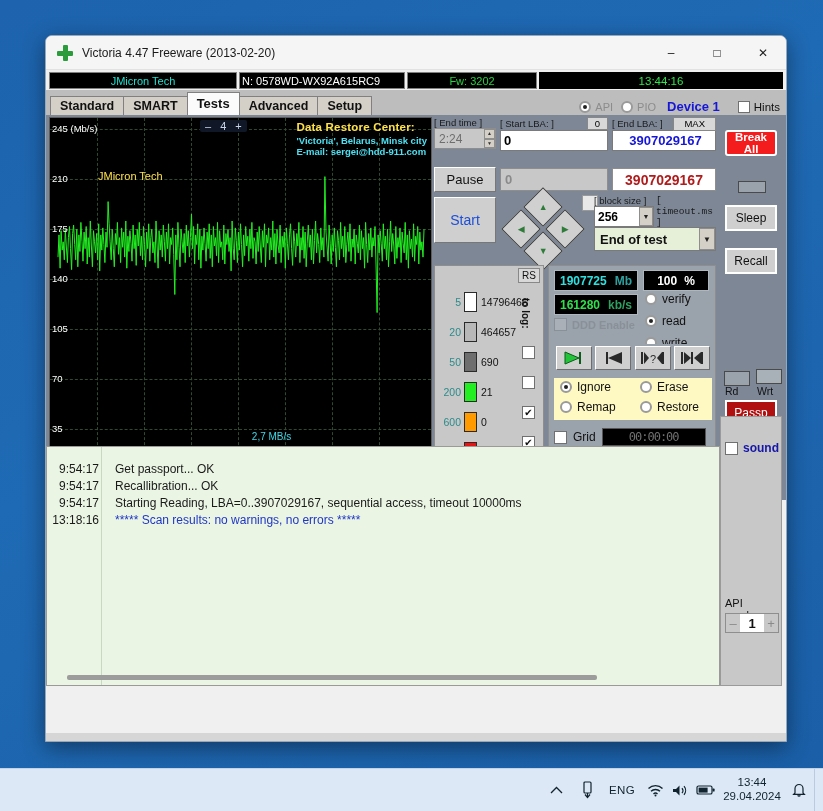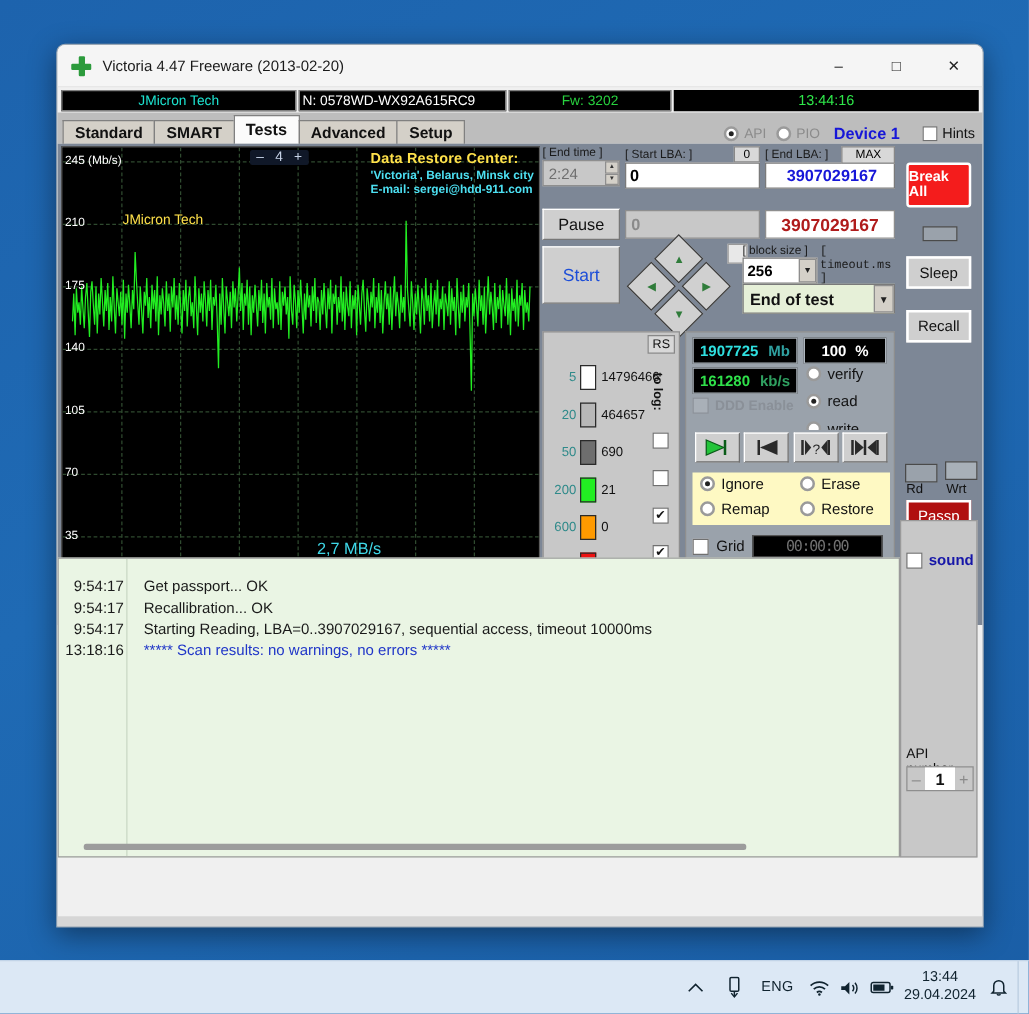--- a/index.html
+++ b/index.html
@@ -93,21 +93,21 @@
   .xlab{position:absolute;bottom:1px;color:#e8e84a;font-size:9px;}
   #gr-title{position:absolute;right:4px;top:3px;text-align:left;line-height:1.18;}
   #gr-t1{color:#ffe14a;font-size:11.5px;font-weight:bold;letter-spacing:.2px;}
   #gr-t2{color:#4de0f2;font-size:9.5px;font-weight:bold;}
   #gr-t3{color:#4de0f2;font-size:9.5px;font-weight:bold;}
   #gr-dev{position:absolute;left:48px;top:52px;color:#ffe14a;font-size:11px;}
   #zoomctl{position:absolute;left:150px;top:2px;display:flex;align-items:center;gap:9px;
            background:#101828;padding:0px 5px;border-radius:2px;}
   #zoomctl span{color:#c8d4e8;font-size:11px;}
   #speedlabels{position:absolute;left:196px;top:312px;text-align:center;line-height:1.35;}
-  #speedlabels div{color:#3fd8e8;font-size:13px;}
+  #speedlabels div{color:#3fd8e8;font-size:10px;}
   #graph-scroll{position:absolute;left:0;bottom:0;width:381px;height:9px;background:#d8d8d8;border-top:1px solid #888;}
   #graph-scroll .thumb{height:9px;width:330px;background:#c0c0c0;border:1px solid #8a8a8a;box-sizing:border-box;}
 
   
   #ctrl{position:absolute;left:388px;top:2px;width:282px;height:371px;}
 
   #lbarow{position:absolute;left:0;top:0;width:282px;height:48px;}
   .flabel{font-size:9.5px;color:#1a1a1a;}
   .maxbtn{font-size:9.5px;background:#d8d8d8;border:1px solid #888;padding:0 10px;line-height:12px;display:inline-block;}
   .tinput{height:21px;background:#fff;border:1px solid #7a7a7a;box-sizing:border-box;
@@ -194,21 +194,21 @@
   #gridchk{width:13px;height:13px;background:#fff;border:1px solid #707070;box-sizing:border-box;}
   #gridtxt{font-size:12px;color:#111;}
   #timerdisp{width:104px;height:18px;background:#000;border:1px solid #555;box-sizing:border-box;
              display:flex;align-items:center;justify-content:center;gap:3px;}
   .dgt{font-family:"DejaVu Sans Mono",monospace;font-size:12px;color:#707070;letter-spacing:-1px;}
 
   
   #rightcol{position:absolute;left:674px;top:2px;width:62px;height:371px;background:#7d8796;}
   .rbtn{position:absolute;left:5px;width:52px;height:26px;display:flex;align-items:center;
         justify-content:center;font-size:12px;border:2px solid #fff;box-sizing:border-box;}
-  #breakall{top:13px;height:36px;background:#f41c1c;color:#fff;font-weight:bold;font-size:11.5px;border-radius:3px;}
+  #breakall{top:13px;height:26px;background:#f41c1c;color:#fff;font-weight:bold;font-size:11.5px;border-radius:3px;text-align:center;}
   #brk-ind{position:absolute;left:18px;top:64px;width:26px;height:10px;background:#9aa2ab;border:1px solid #4a4a4a;}
   #sleepbtn{top:88px;background:#cfcfcf;color:#111;border-color:#fff;}
   #recallbtn{top:131px;background:#cfcfcf;color:#111;border-color:#fff;}
   #rdled{position:absolute;left:4px;top:254px;width:24px;height:13px;background:#9aa2ab;border:1px solid #4a4a4a;}
   #wrtled{position:absolute;left:36px;top:252px;width:24px;height:13px;background:#a8b0b8;border:1px solid #4a4a4a;}
   #rdtxt{position:absolute;left:5px;top:268px;font-size:10.5px;color:#111;}
   #wrttxt{position:absolute;left:37px;top:268px;font-size:10.5px;color:#111;}
   #passpbtn{top:283px;background:#b01010;color:#fff;}
   #powerbtn{top:325px;background:#1010c8;color:#fff;}
 

